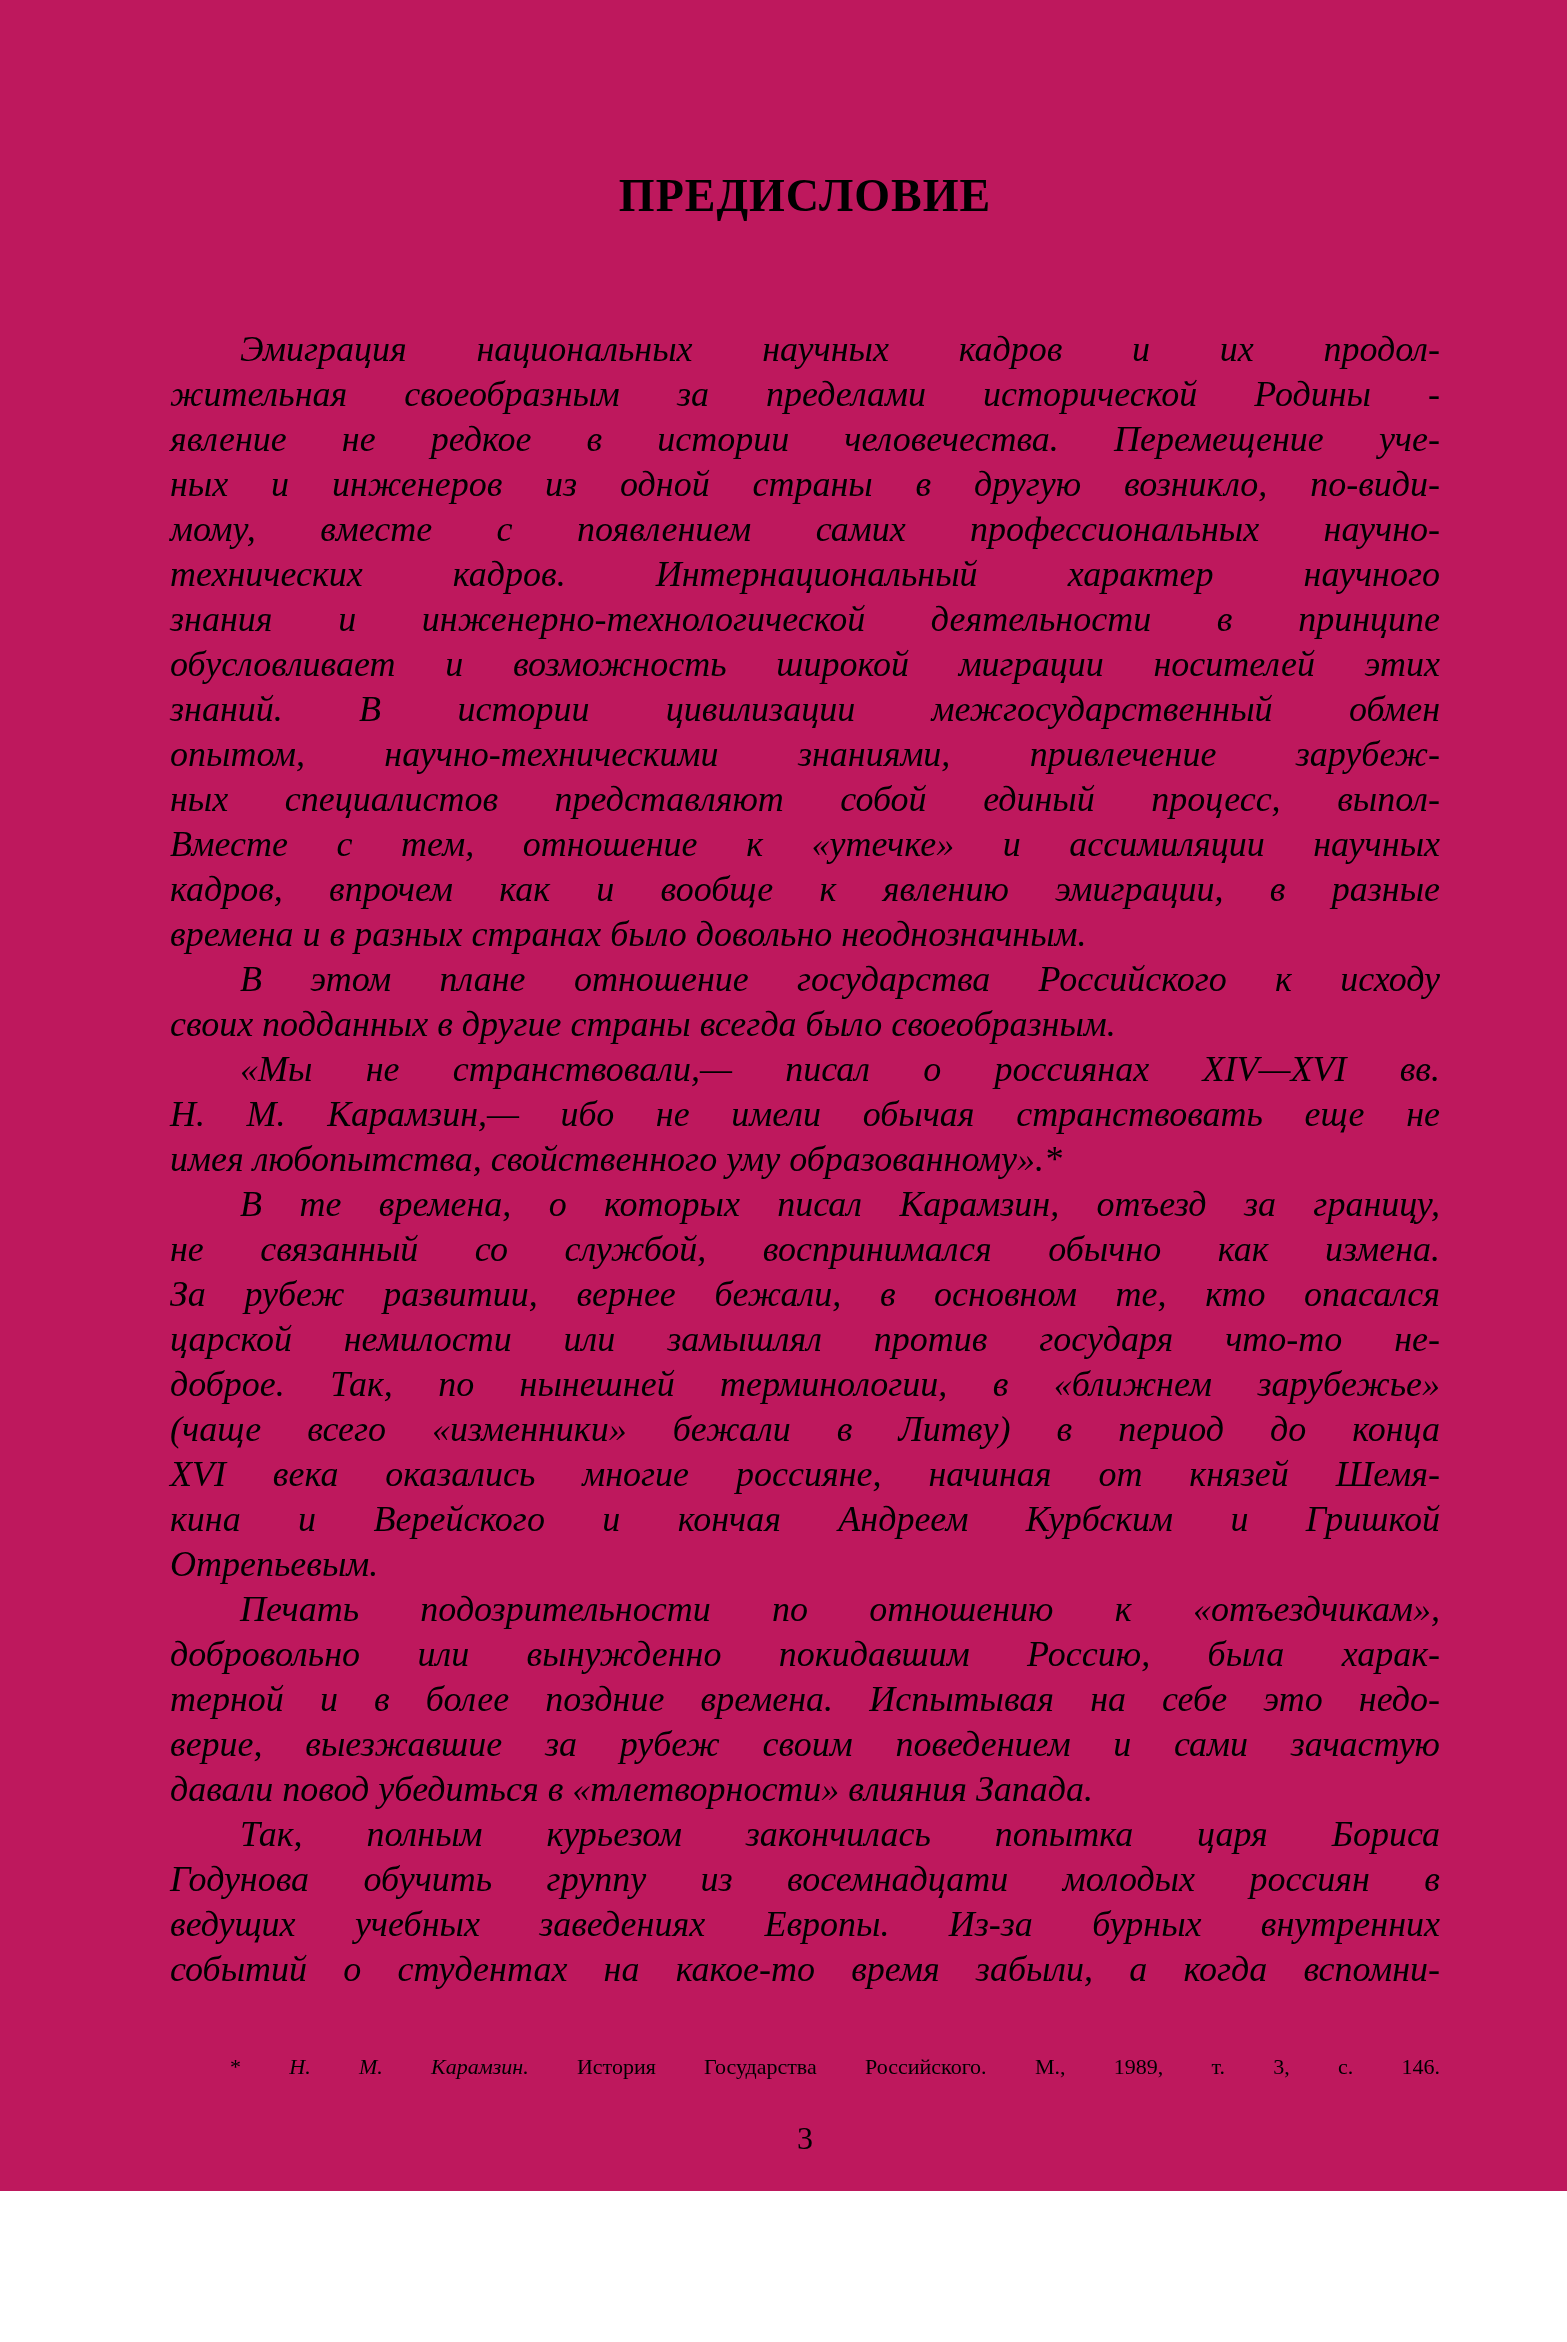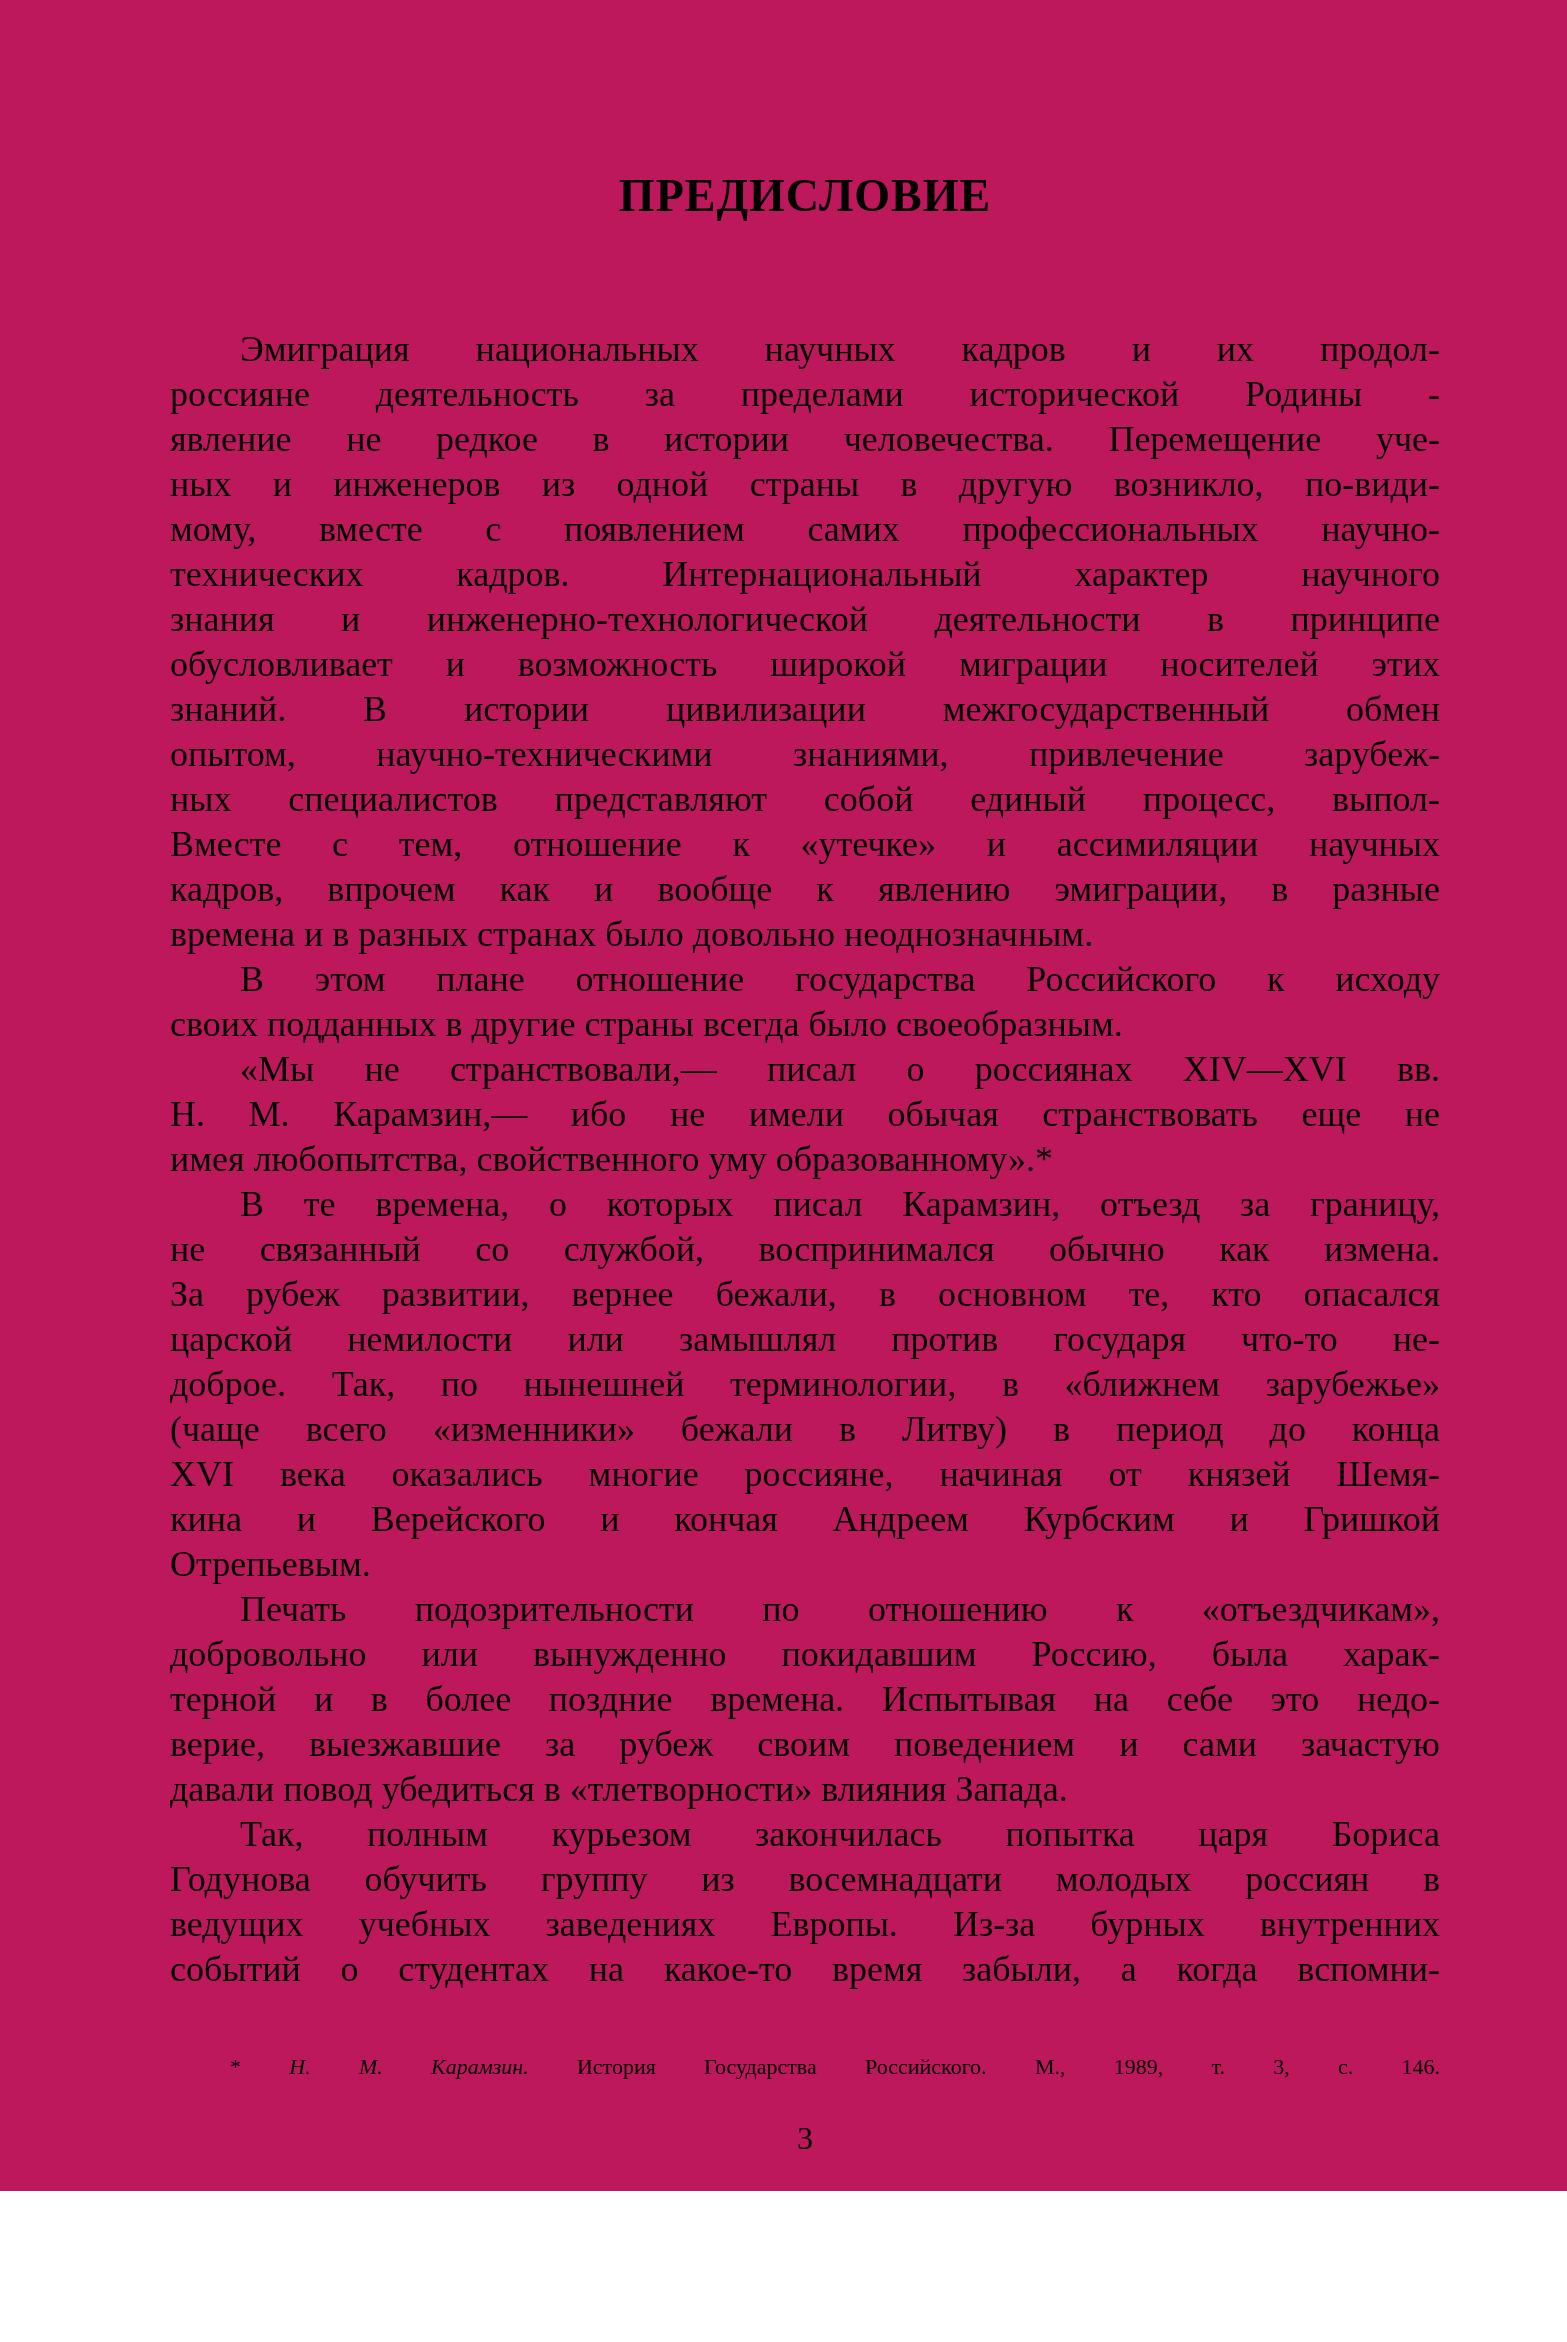--- a/index.html
+++ b/index.html
@@ -33,20 +33,21 @@
   .body-text {
     margin-top: 108px;
     font-size: 36px;
     line-height: 45px;
   }
   .para { margin: 0; padding: 0; }
   .line {
     text-align: justify;
     text-align-last: justify;
     white-space: normal;
+    font-style: italic;
   }
   .line.last { text-align-last: left; }
   .line.ind  { text-indent: 70px; }
   .footnote {
     margin-top: 56px;
     padding-left: 60px;
     font-size: 22px;
     line-height: 38px;
     text-align: justify;
     text-align-last: justify;
@@ -64,21 +65,21 @@
 
 <div class="page">
   <div class="content">
 
     <h1 class="title">ПРЕДИСЛОВИЕ</h1>
 
     <div class="body-text">
 
       <div class="para">
         <div class="line ind">Эмиграция национальных научных кадров и их продол-</div>
-        <div class="line">россияне деятельность за пределами исторической Родины -</div>
+        <div class="line">жительная своеобразным за пределами исторической Родины -</div>
         <div class="line">явление не редкое в истории человечества. Перемещение уче-</div>
         <div class="line">ных и инженеров из одной страны в другую возникло, по-види-</div>
         <div class="line">мому, вместе с появлением самих профессиональных научно-</div>
         <div class="line">технических кадров. Интернациональный характер научного</div>
         <div class="line">знания и инженерно-технологической деятельности в принципе</div>
         <div class="line">обусловливает и возможность широкой миграции носителей этих</div>
         <div class="line">знаний. В истории цивилизации межгосударственный обмен</div>
         <div class="line">опытом, научно-техническими знаниями, привлечение зарубеж-</div>
         <div class="line">ных специалистов представляют собой единый процесс, выпол-</div>
         <div class="line">Вместе с тем, отношение к «утечке» и ассимиляции научных</div>

